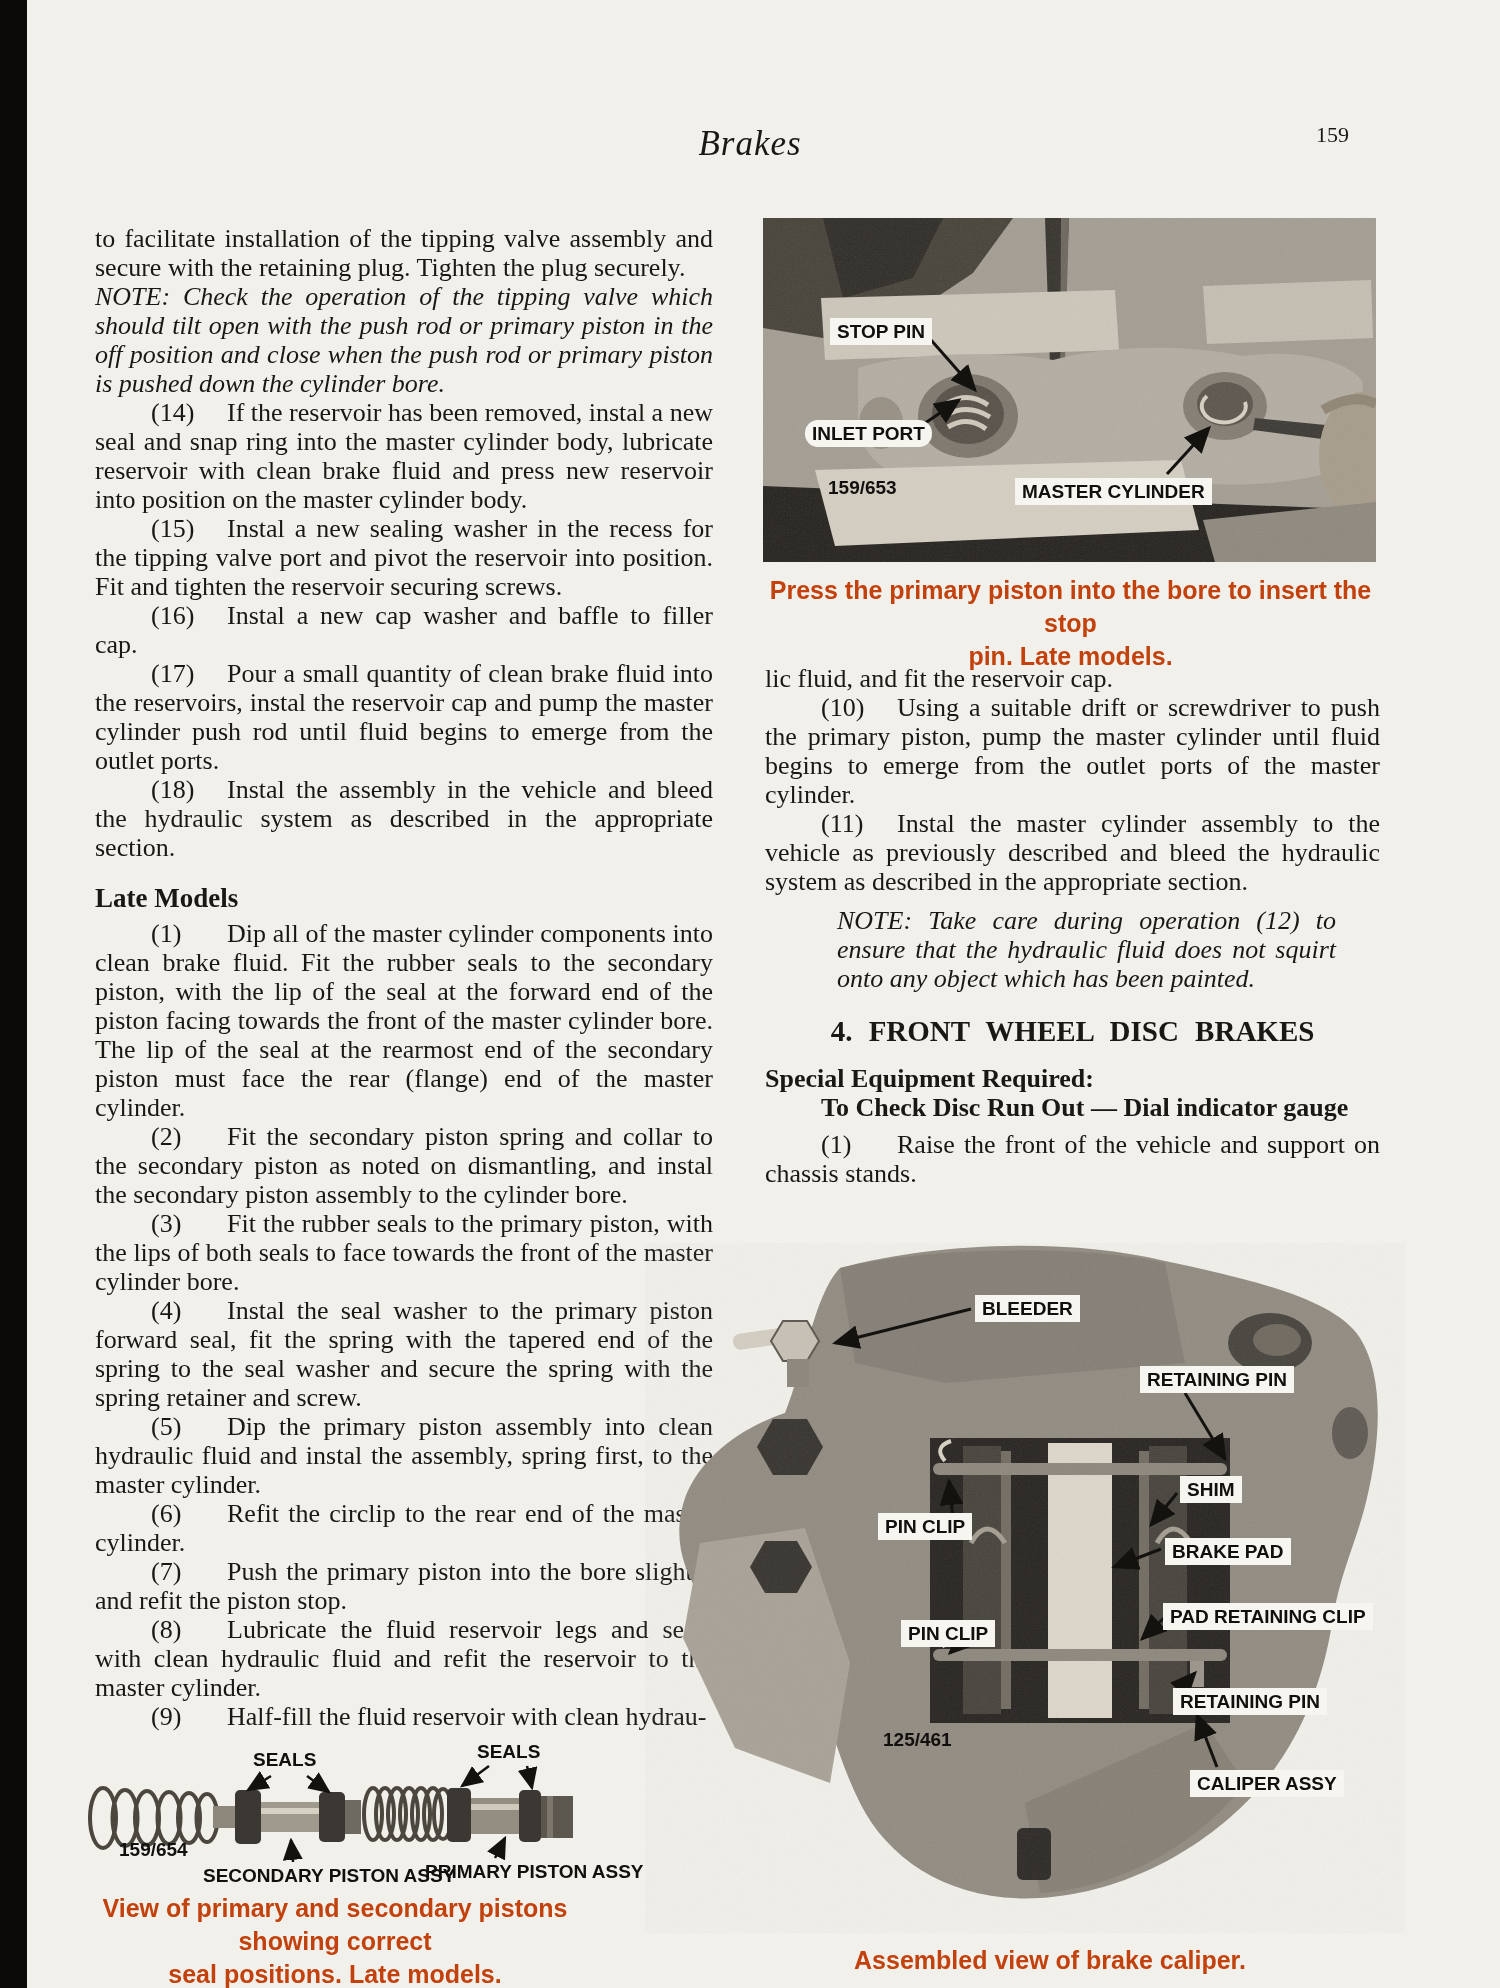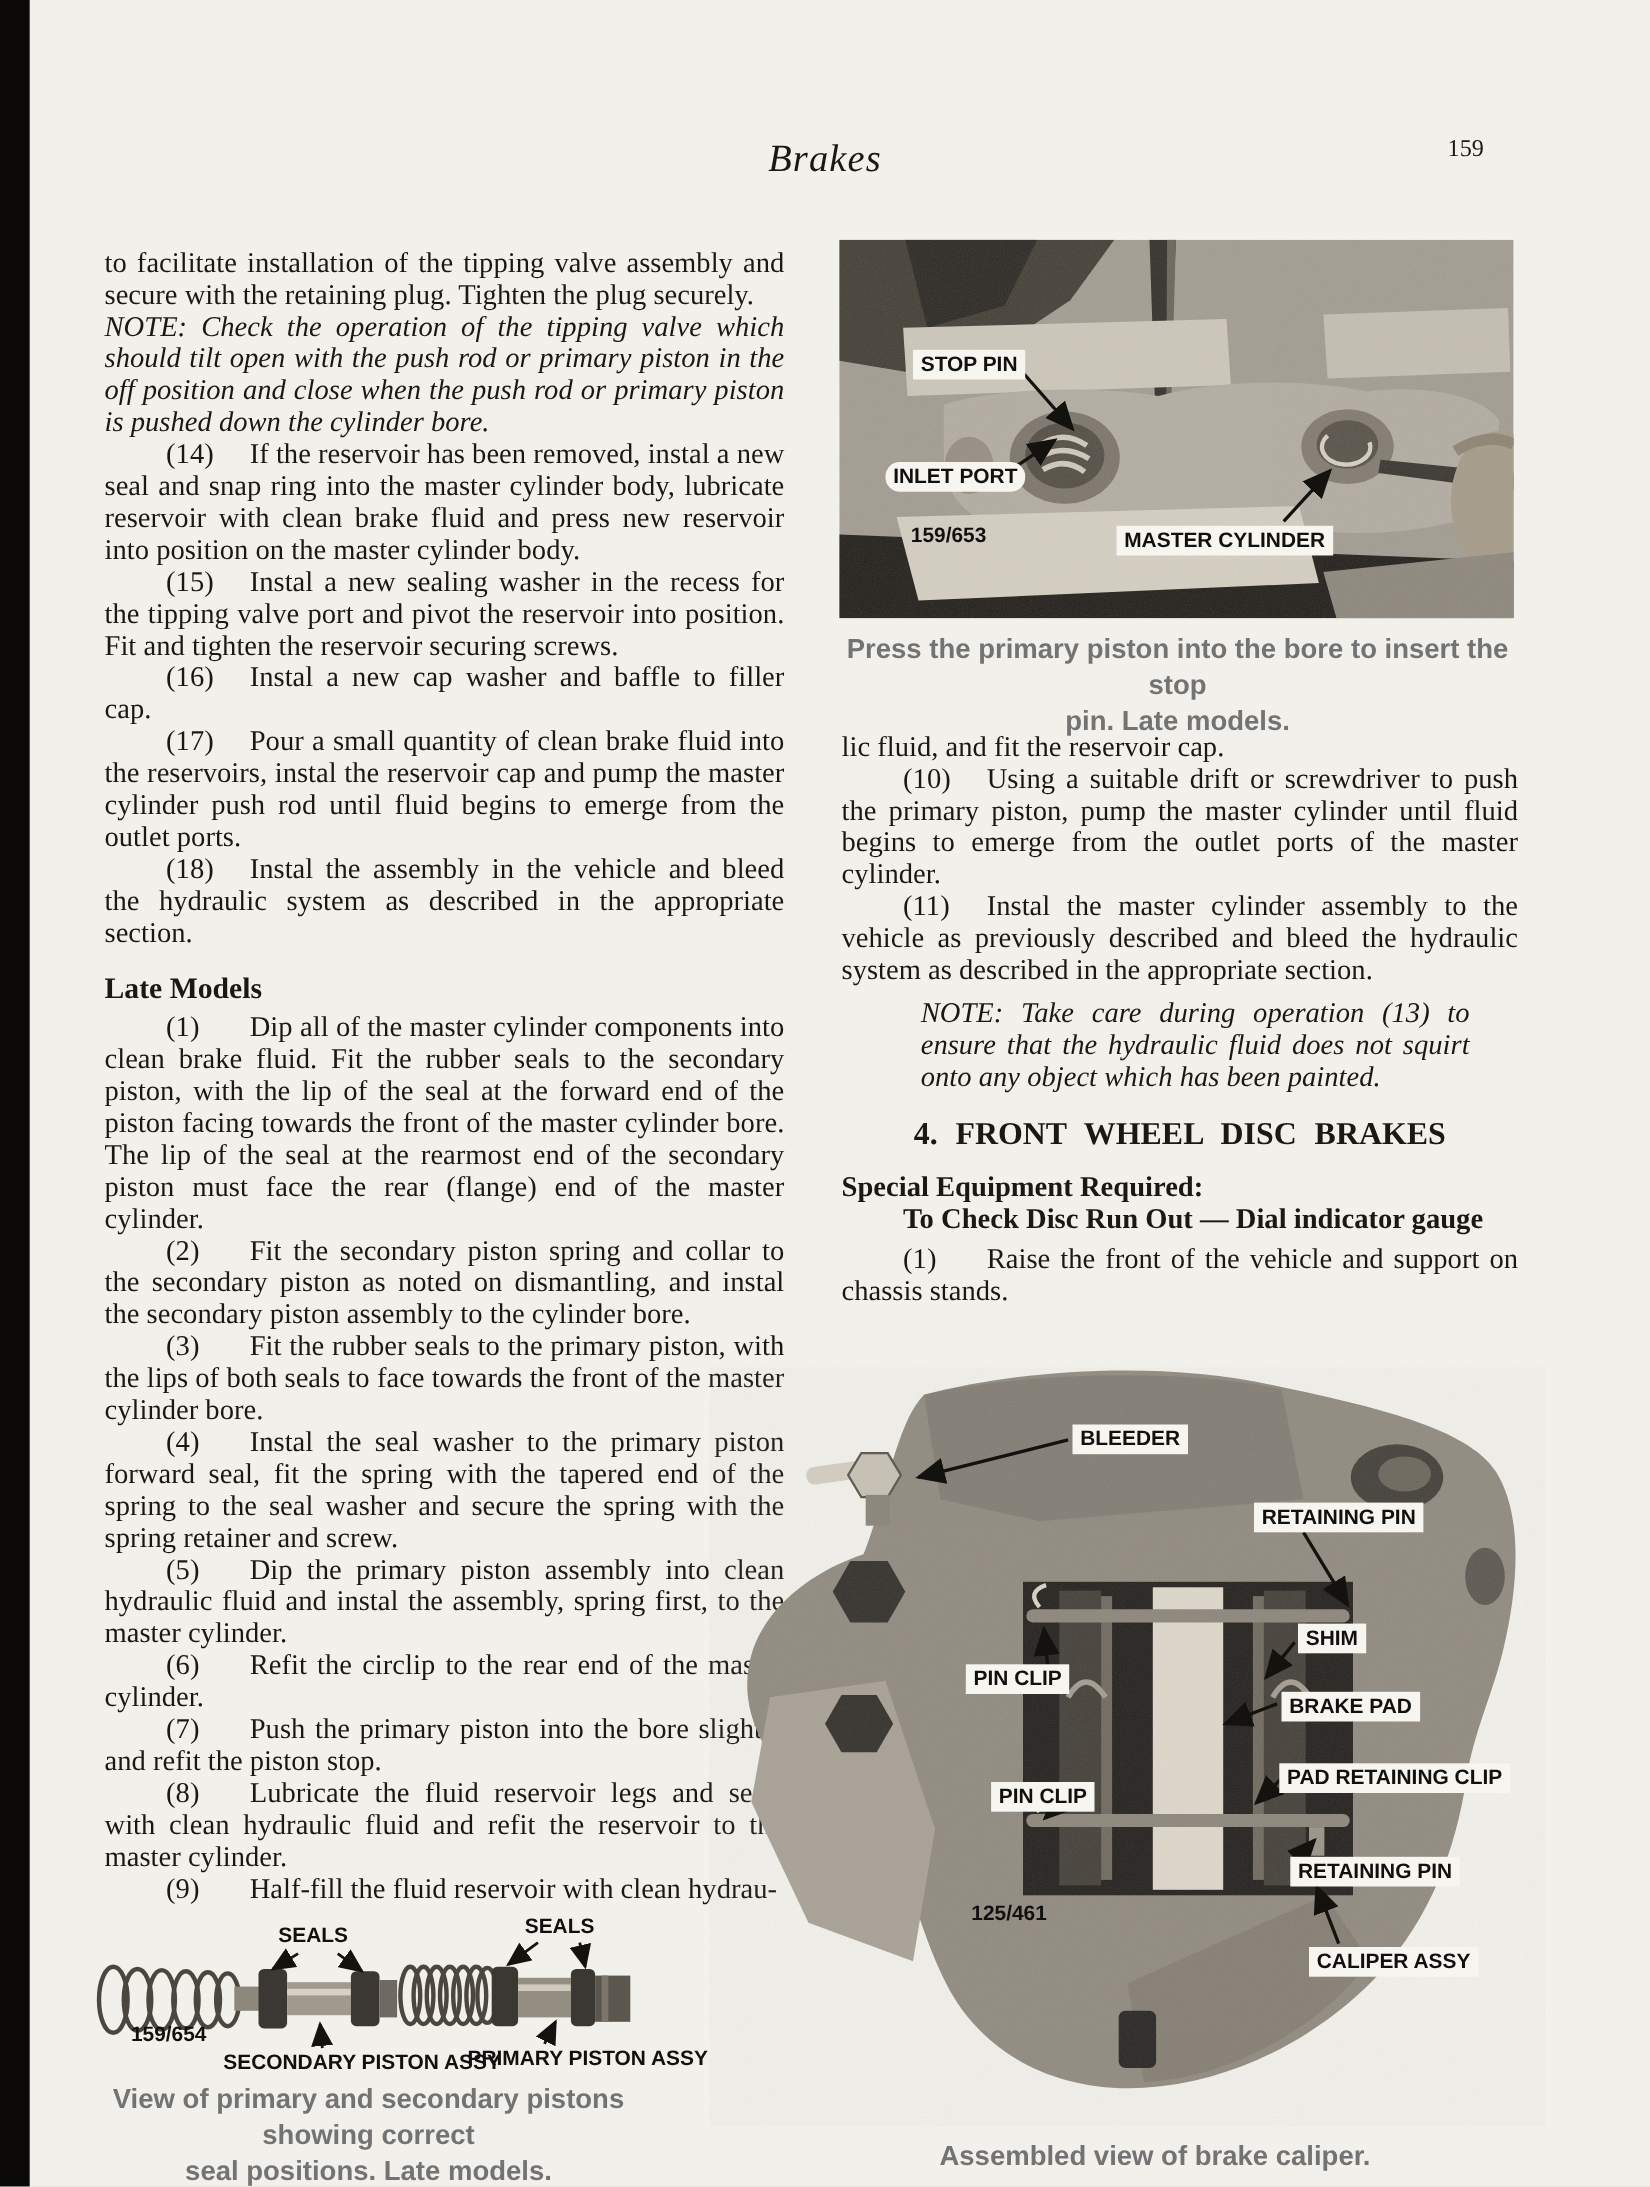--- a/index.html
+++ b/index.html
@@ -29,21 +29,21 @@
   .photo-fig{left:763px;top:218px;width:564px;height:344px;}
   .piston-fig{left:85px;top:1740px;width:500px;height:152px;}
   .caliper-fig{left:645px;top:1243px;width:760px;height:690px;}
   .fig svg{position:absolute;left:0;top:0;}
 
   .lbl{position:absolute;background:#f7f5f0;padding:2px 7px;
        font:bold 19px/23px "Liberation Sans","DejaVu Sans",sans-serif;
        color:#11100e;white-space:nowrap;}
   .plain{background:transparent;padding:0;}
 
-  .caption{position:absolute;text-align:center;color:#737373;
+  .caption{position:absolute;text-align:center;color:#c2410c;
        font:bold 25px/33px "Liberation Sans","DejaVu Sans",sans-serif;}
   .photo-caption{left:763px;top:574px;width:615px;}
   .piston-caption{left:70px;top:1892px;width:530px;}
   .caliper-caption{left:700px;top:1944px;width:700px;}
 </style>
 </head>
 <body>
 
 <div class="page">
   <div class="gutter"></div>
@@ -183,21 +183,21 @@
   </div>
   <div class="caption photo-caption">
     <div>Press the primary piston into the bore to insert the stop</div>
     <div>pin. Late models.</div>
   </div>
 
   <div class="col col-right">
     <p>lic fluid, and fit the reservoir cap.</p>
     <p class="step"><span class="snum">(10)</span><span>Using a suitable drift or screwdriver to push the primary piston, pump the master cylinder until fluid begins to emerge from the outlet ports of the master cylinder.</span></p>
     <p class="step"><span class="snum">(11)</span><span>Instal the master cylinder assembly to the vehicle as previously described and bleed the hydraulic system as described in the appropriate section.</span></p>
-    <p class="note">NOTE: Take care during operation (13) to ensure that the hydraulic fluid does not squirt onto any object which has been painted.</p>
+    <p class="note">NOTE: Take care during operation (12) to ensure that the hydraulic fluid does not squirt onto any object which has been painted.</p>
     <p class="section-h">4.  FRONT WHEEL DISC BRAKES</p>
     <p class="special-h">Special Equipment Required:</p>
     <p class="special-item">To Check Disc Run Out — Dial indicator gauge</p>
     <p class="step"><span class="snum">(1)</span><span>Raise the front of the vehicle and support on chassis stands.</span></p>
   </div>
 
   <div class="fig caliper-fig">
     <svg viewBox="0 0 760 690" width="760" height="690">
       <defs>
         <marker id="ahc" markerWidth="9" markerHeight="8" refX="8" refY="4" orient="auto">

